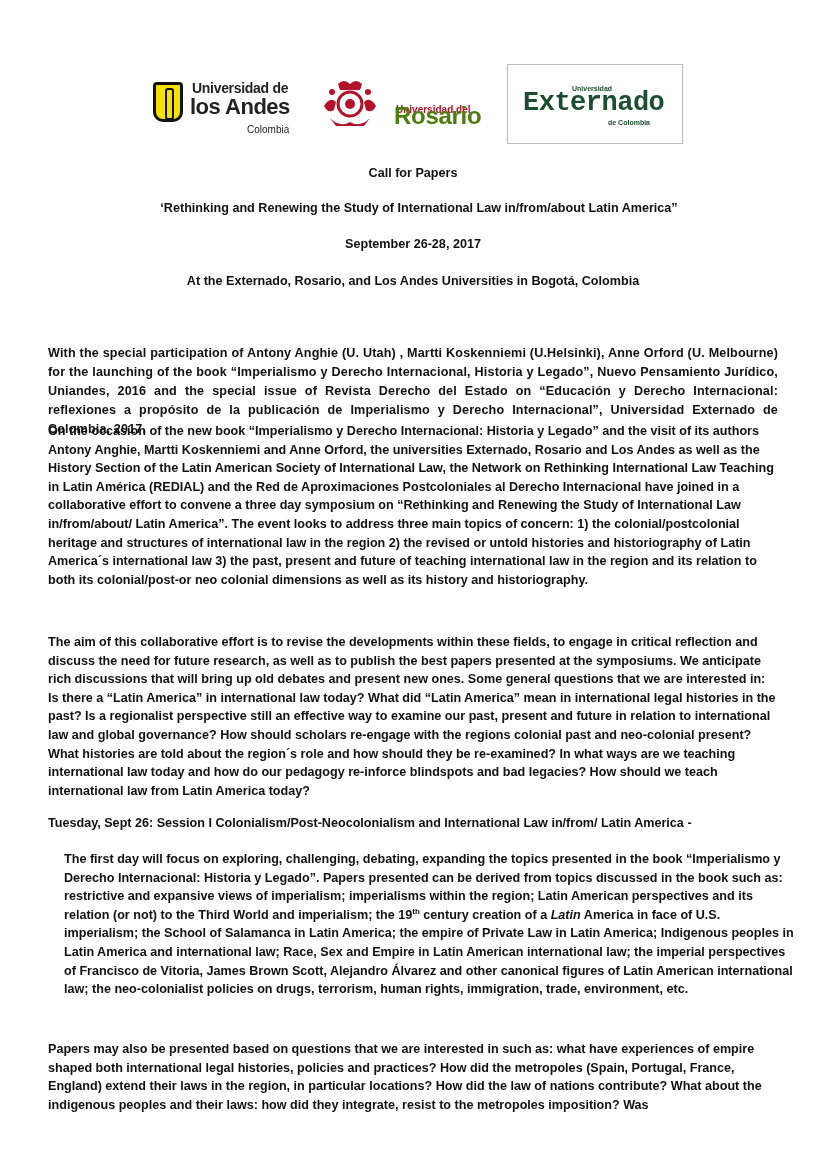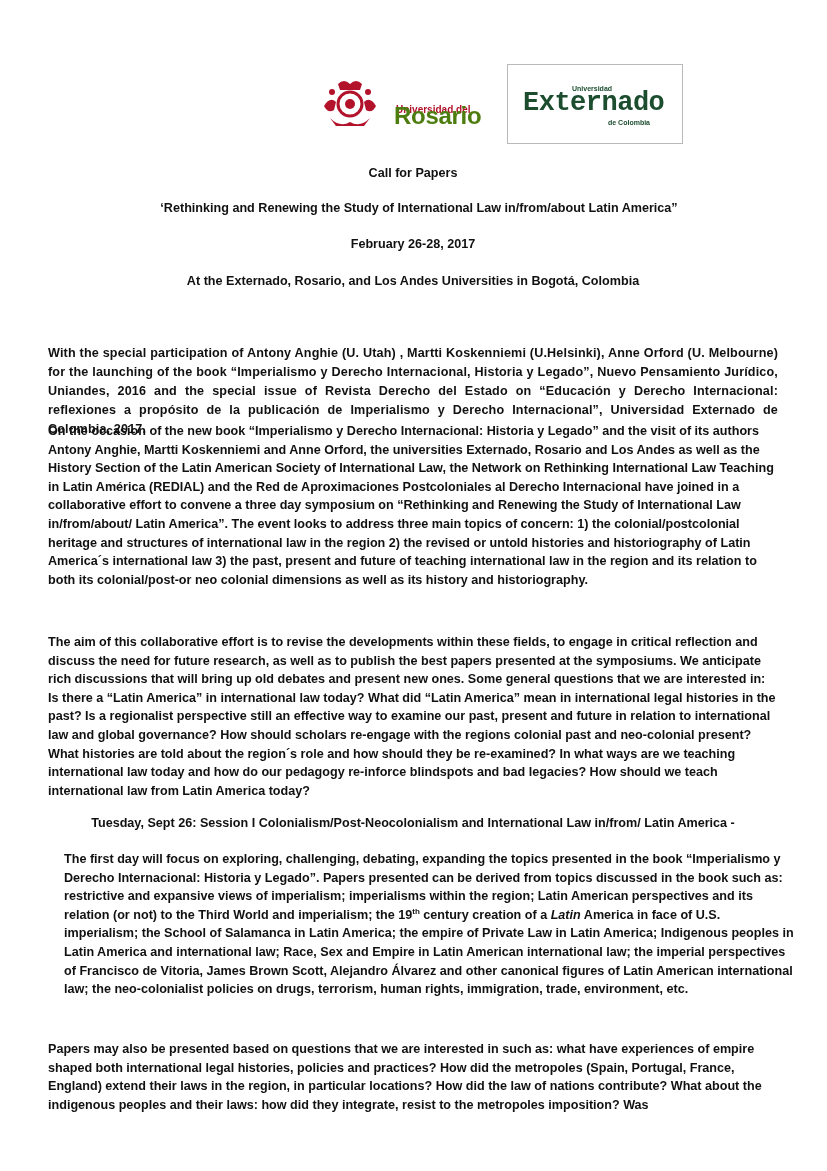--- a/index.html
+++ b/index.html
@@ -30,29 +30,35 @@
   .doc { position: absolute; top: 160px; left: 48px; width: 730px; font-size: 12.6px; line-height: 18.6px; }
   .center-head { text-align: center; font-weight: bold; margin: 0; }
   .h-call { position: absolute; top: 4px; left: 0; width: 730px; }
   .h-title { position: absolute; top: 39px; left: 6px; width: 730px; }
   .h-date { position: absolute; top: 75px; left: 0; width: 730px; }
   .h-place { position: absolute; top: 112px; left: 0; width: 730px; }
   .p { position: absolute; left: 0; width: 730px; margin: 0; font-weight: bold; }
   .p-intro { top: 149px; font-weight: bold; text-align: justify; line-height: 19px; letter-spacing: 0.15px; margin-top: 35px; }
   .p1 { top: 262px; }
   .p2 { top: 473px; }
-  .session { top: 654px; font-weight: bold; text-align: center; }
+  .session { top: 654px; font-weight: bold; }
   .p3 { top: 690px; margin-left: 16px; }
   .p4 { top: 880px; }
   sup { font-size: 8px; line-height: 0; vertical-align: super; }
 </style>
 </head>
 <body>
 
 <div class="logos">
+  <div class="logo andes">
+    <div class="shield"></div>
+    <div class="t1">Universidad de</div>
+    <div class="t2">los Andes</div>
+    <div class="t3">Colombia</div>
+  </div>
   <div class="logo rosario">
     <svg class="crest" viewBox="0 0 60 54">
       <g fill="#b3122b">
         <circle cx="30" cy="28" r="12" fill="none" stroke="#b3122b" stroke-width="3"></circle>
         <circle cx="30" cy="28" r="5"></circle>
         <path d="M18 8 q6 -6 12 0 q6 -6 12 0 l-2 6 h-20z"></path>
         <path d="M4 30 q6 -10 12 -4 l-2 8 q-6 4 -10 -4z"></path>
         <path d="M56 30 q-6 -10 -12 -4 l2 8 q6 4 10 -4z"></path>
         <path d="M10 42 q10 10 20 4 q10 6 20 -4 l-6 8 h-28z"></path>
         <circle cx="12" cy="16" r="3"></circle>
@@ -65,21 +71,21 @@
   <div class="logo externado">
     <div class="t1">Universidad</div>
     <div class="t2">Externado</div>
     <div class="t3">de Colombia</div>
   </div>
 </div>
 
 <div class="doc">
   <p class="center-head h-call">Call for Papers</p>
   <p class="center-head h-title">‘Rethinking and Renewing the Study of International Law in/from/about Latin America”</p>
-  <p class="center-head h-date">February 26-28, 2017</p>
+  <p class="center-head h-date">September 26-28, 2017</p>
   <p class="center-head h-place">At the Externado, Rosario, and Los Andes Universities in Bogotá, Colombia</p>
 
   <p class="p p-intro">With the special participation of Antony Anghie (U. Utah) , Martti Koskenniemi (U.Helsinki), Anne Orford (U. Melbourne) for the launching of the book “Imperialismo y Derecho Internacional, Historia y Legado”, Nuevo Pensamiento Jurídico, Uniandes, 2016 and the special issue of Revista Derecho del Estado on “Educación y Derecho Internacional: reflexiones a propósito de la publicación de Imperialismo y Derecho Internacional”, Universidad Externado de Colombia, 2017.</p>
   <p class="p p1">On the occasion of the new book “Imperialismo y Derecho Internacional: Historia y Legado” and the visit of its authors Antony Anghie, Martti Koskenniemi and Anne Orford,  the universities Externado, Rosario and Los Andes as well as the History Section of the Latin American Society of International Law, the Network on Rethinking International Law Teaching in Latin América (REDIAL) and the Red de Aproximaciones Postcoloniales al Derecho Internacional have joined in a collaborative effort to convene a three day symposium on “Rethinking and Renewing the Study of International Law in/from/about/ Latin America”. The event looks to address three main topics of concern: 1) the colonial/postcolonial heritage and structures of international law in the region 2) the revised or untold histories and historiography of Latin America´s international law 3) the past, present and future of teaching international law in the region and its relation to both its colonial/post-or neo colonial dimensions as well as its history and historiography.</p>
   <p class="p p2">The aim of this collaborative effort is to revise the developments within these fields, to engage in critical reflection and discuss the need for future research, as well as to publish the best papers presented at the symposiums.  We anticipate rich discussions that will bring up old debates and present new ones. Some general questions that we are interested in:  Is there a “Latin America” in international law today? What did “Latin America” mean in international legal histories in the past? Is a regionalist perspective still an effective way to examine our past, present and future in relation to international law and global governance? How should scholars re-engage with the regions colonial past and neo-colonial present?  What histories are told about the region´s role and how should they be re-examined? In what ways are we teaching international law today and how do our pedagogy re-inforce blindspots and bad legacies? How should we teach international law from Latin America today?</p>
 
   <p class="p session">Tuesday, Sept 26: Session I  Colonialism/Post-Neocolonialism and International Law in/from/ Latin America -</p>
   <p class="p p3"><span>The first day will focus on exploring, challenging, debating, expanding the topics presented in the book “Imperialismo y Derecho Internacional: Historia y Legado”. Papers presented can be derived from topics discussed in the book such as: restrictive and expansive views of imperialism; imperialisms within the region; Latin American perspectives and its relation (or not) to the Third World and imperialism; the 19</span><sup>th</sup><span> century creation of a </span><em>Latin</em><span> America in face of U.S. imperialism; the School of Salamanca in Latin America; the empire of Private Law in Latin America; Indigenous peoples in Latin America and international law;  Race, Sex and Empire in Latin American international law; the imperial perspectives of Francisco de Vitoria, James Brown Scott, Alejandro Álvarez and other canonical figures of Latin American international law;  the neo-colonialist policies on drugs, terrorism, human rights, immigration, trade, environment, etc.</span></p>
   <p class="p p4">Papers may also be presented based on questions that we are interested in such as:  what have experiences of empire shaped both international legal histories, policies and practices? How did the metropoles (Spain, Portugal, France, England) extend their laws in the region, in particular locations? How did the law of nations contribute? What about the indigenous peoples and their laws: how did they integrate, resist to the metropoles imposition? Was</p>
 </div>

